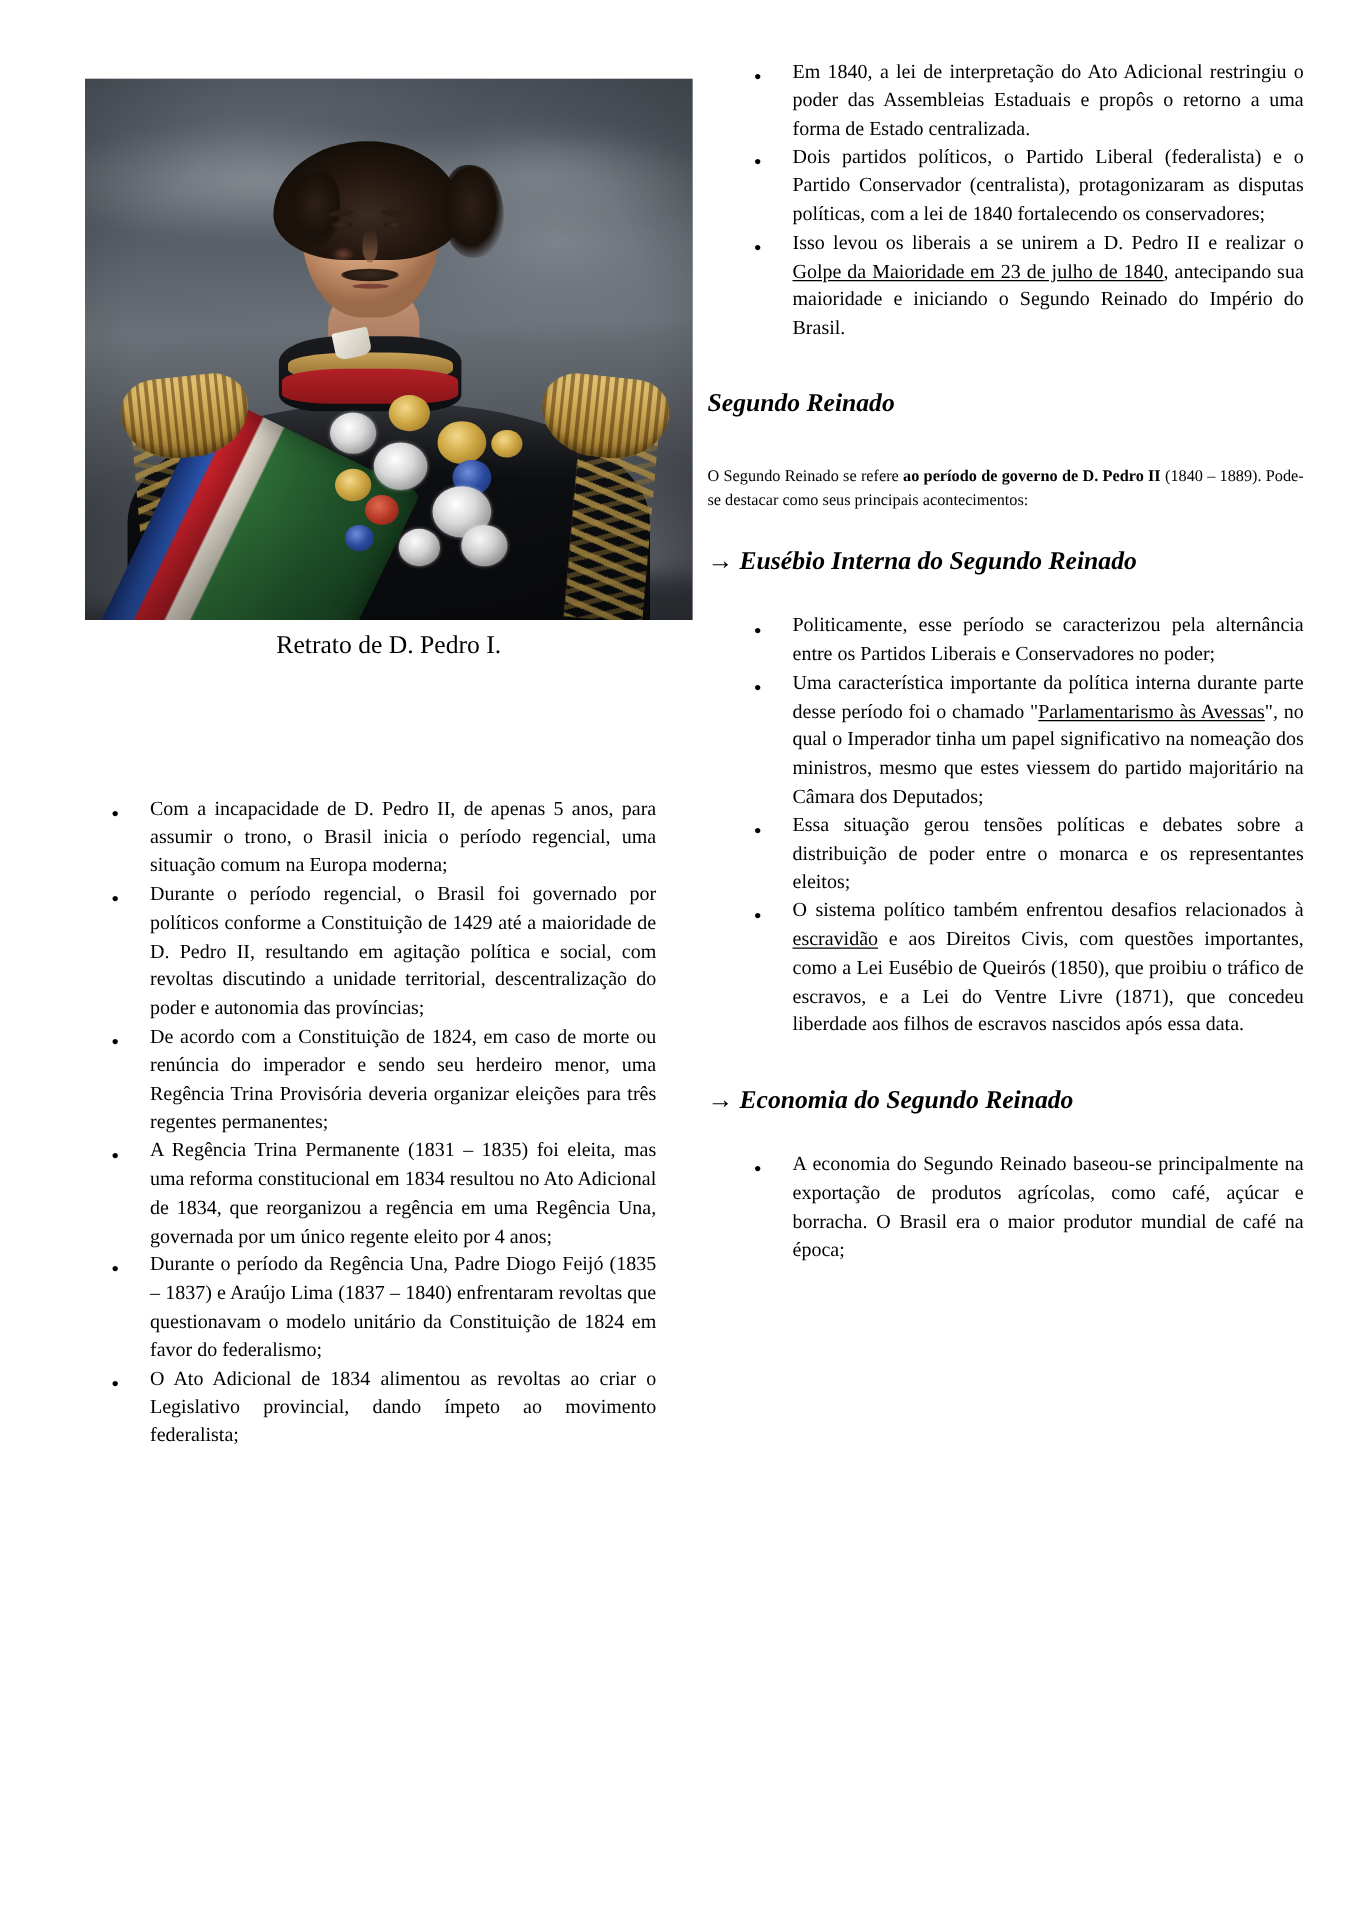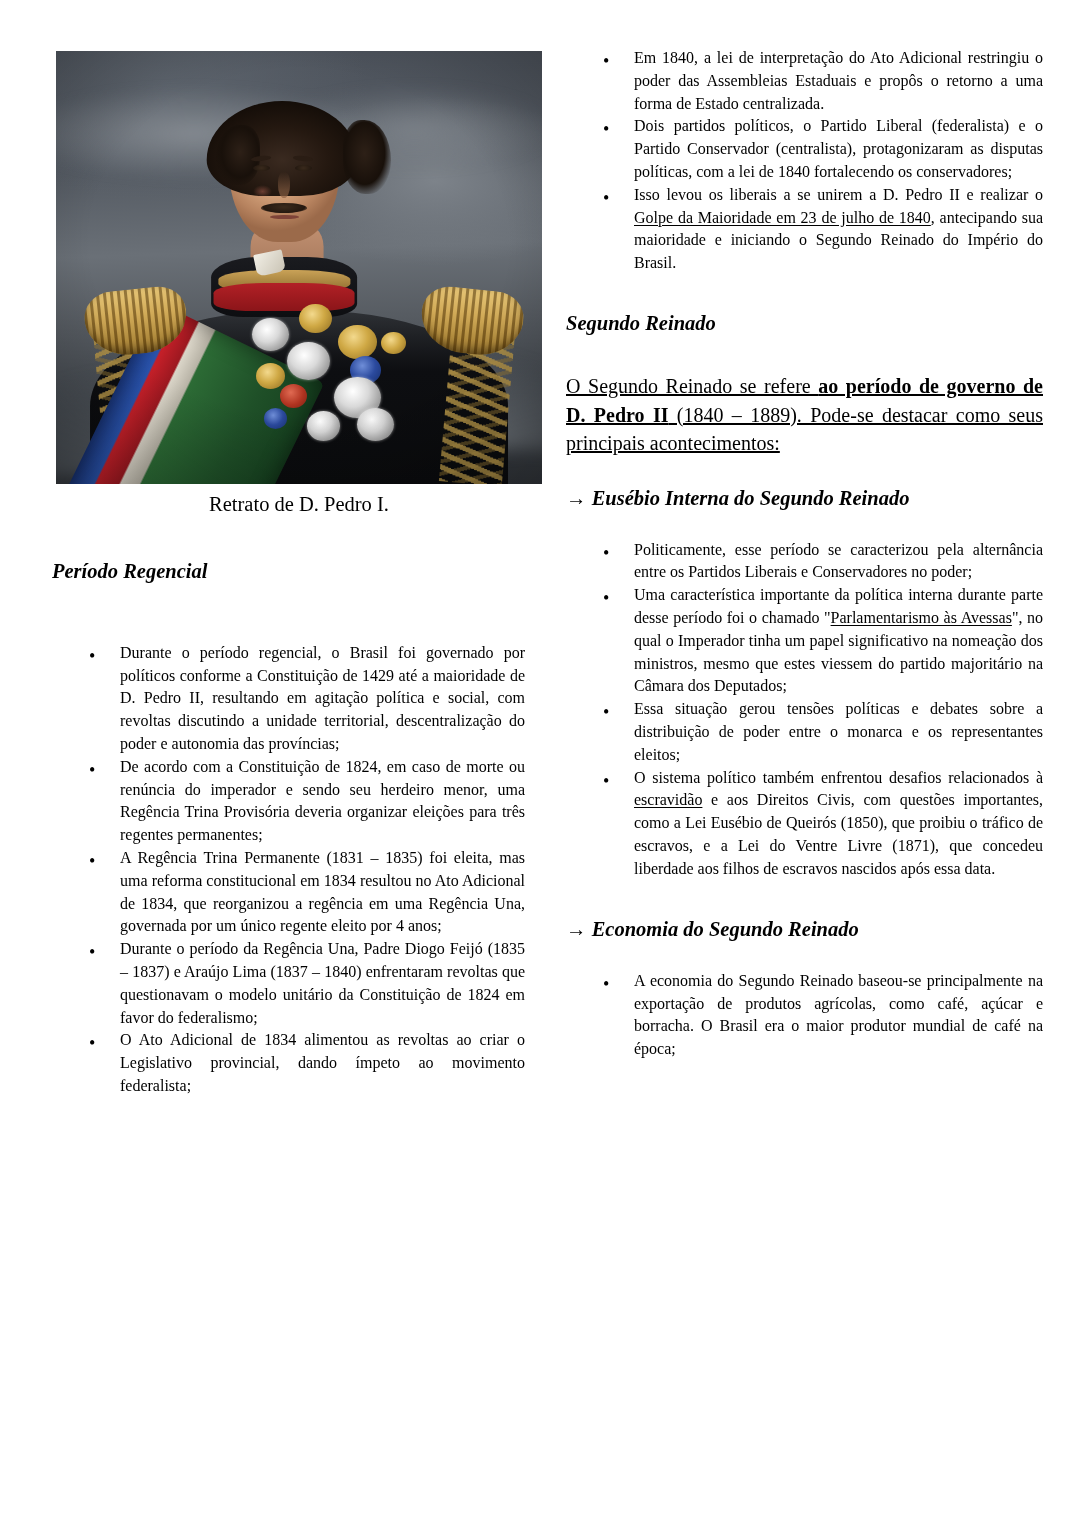--- a/index.html
+++ b/index.html
@@ -37,21 +37,21 @@
     width: 540px;
     padding: 47px 15px 0 52px;
   }
   .col-right {
     width: 540px;
     padding: 47px 37px 0 26px;
   }
 
   
   .figure {
-    margin: 4px;
+    margin: 16px;
     width: 486px;
   }
   .portrait {
     position: relative;
     width: 486px;
     height: 433px;
     overflow: hidden;
     background: #3b4149;
     display: block;
   }
@@ -295,27 +295,26 @@
 
   
   h2.heading {
     font-size: 20.5px;
     font-weight: bold;
     margin: 0;
     line-height: 1.42;
     font-style: italic;
   }
   p.para {
-    font-size: 20px;
+    font-size: 13px;
     line-height: 1.425;
     text-align: justify;
     text-justify: inter-word;
     margin: 0;
     hyphens: none;
-    text-decoration: underline;
   }
   ul.bullets {
     list-style: none;
     margin: 0;
     padding: 0;
   }
   ul.bullets > li {
     position: relative;
     font-size: 16px;
     line-height: 1.425;
@@ -392,28 +391,28 @@
             <div class="m m-gold" style="left:72%; top:22%; width:13%; height:13%;"></div>
             <div class="m m-blue" style="left:12%; top:66%; width:12%; height:12%;"></div>
           </div>
           <div class="p-vignette"></div>
         </div>
         <figcaption class="caption">Retrato de D. Pedro I.</figcaption>
       </figure>
 
       <div class="sp-4"></div>
 
-      <h2 class="heading">Período Regencial</h2>
 
       <div class="sp-4"></div>
 
 
       <div class="sp-2"></div>
 
       <ul class="bullets">
+        <li>Com a incapacidade de D. Pedro II, de apenas 5 anos, para assumir o trono, o Brasil inicia o período regencial, uma situação comum na Europa moderna;</li>
         <li>Durante o período regencial, o Brasil foi governado por políticos conforme a Constituição de 1429 até a maioridade de D. Pedro II, resultando em agitação política e social, com revoltas discutindo a unidade territorial, descentralização do poder e autonomia das províncias;</li>
         <li>De acordo com a Constituição de 1824, em caso de morte ou renúncia do imperador e sendo seu herdeiro menor, uma Regência Trina Provisória deveria organizar eleições para três regentes permanentes;</li>
         <li>A Regência Trina Permanente (1831 – 1835) foi eleita, mas uma reforma constitucional em 1834 resultou no Ato Adicional de 1834, que reorganizou a regência em uma Regência Una, governada por um único regente eleito por 4 anos;</li>
         <li>Durante o período da Regência Una, Padre Diogo Feijó (1835 – 1837) e Araújo Lima (1837 – 1840) enfrentaram revoltas que questionavam o modelo unitário da Constituição de 1824 em favor do federalismo;</li>
         <li>O Ato Adicional de 1834 alimentou as revoltas ao criar o Legislativo provincial, dando ímpeto ao movimento federalista;</li>
       </ul>
     </div>
 
     <div class="col col-right">
 

